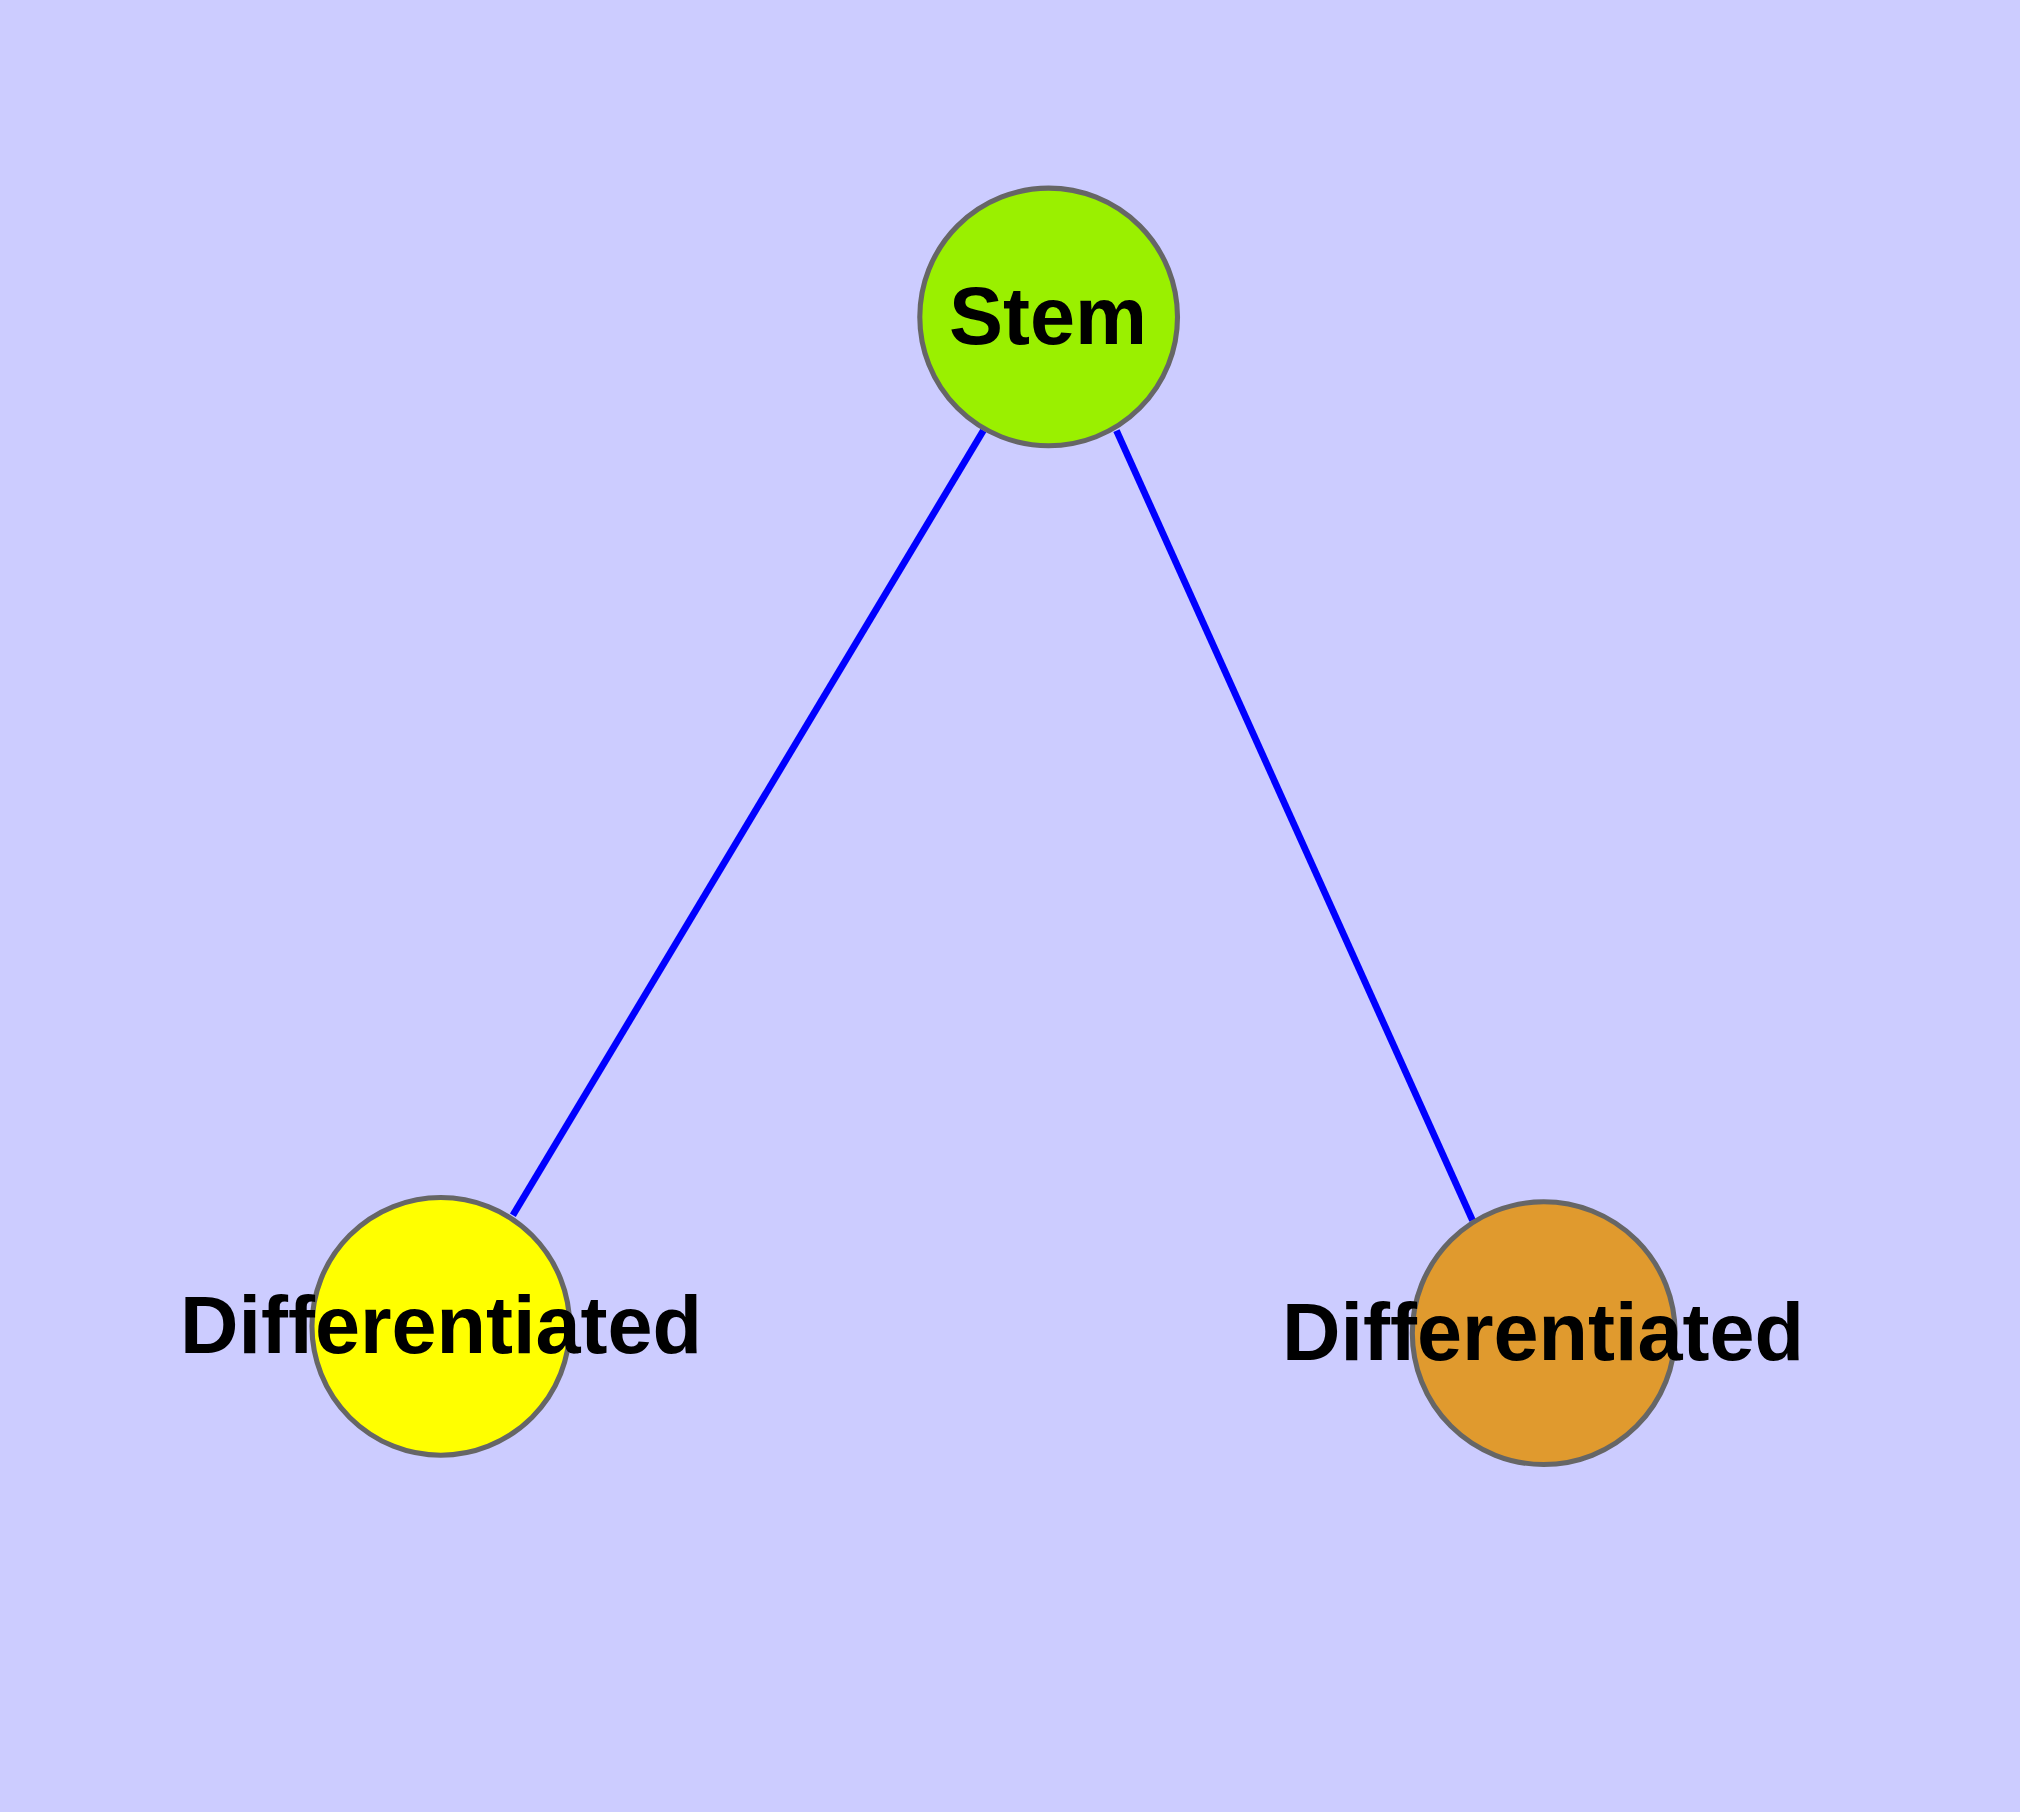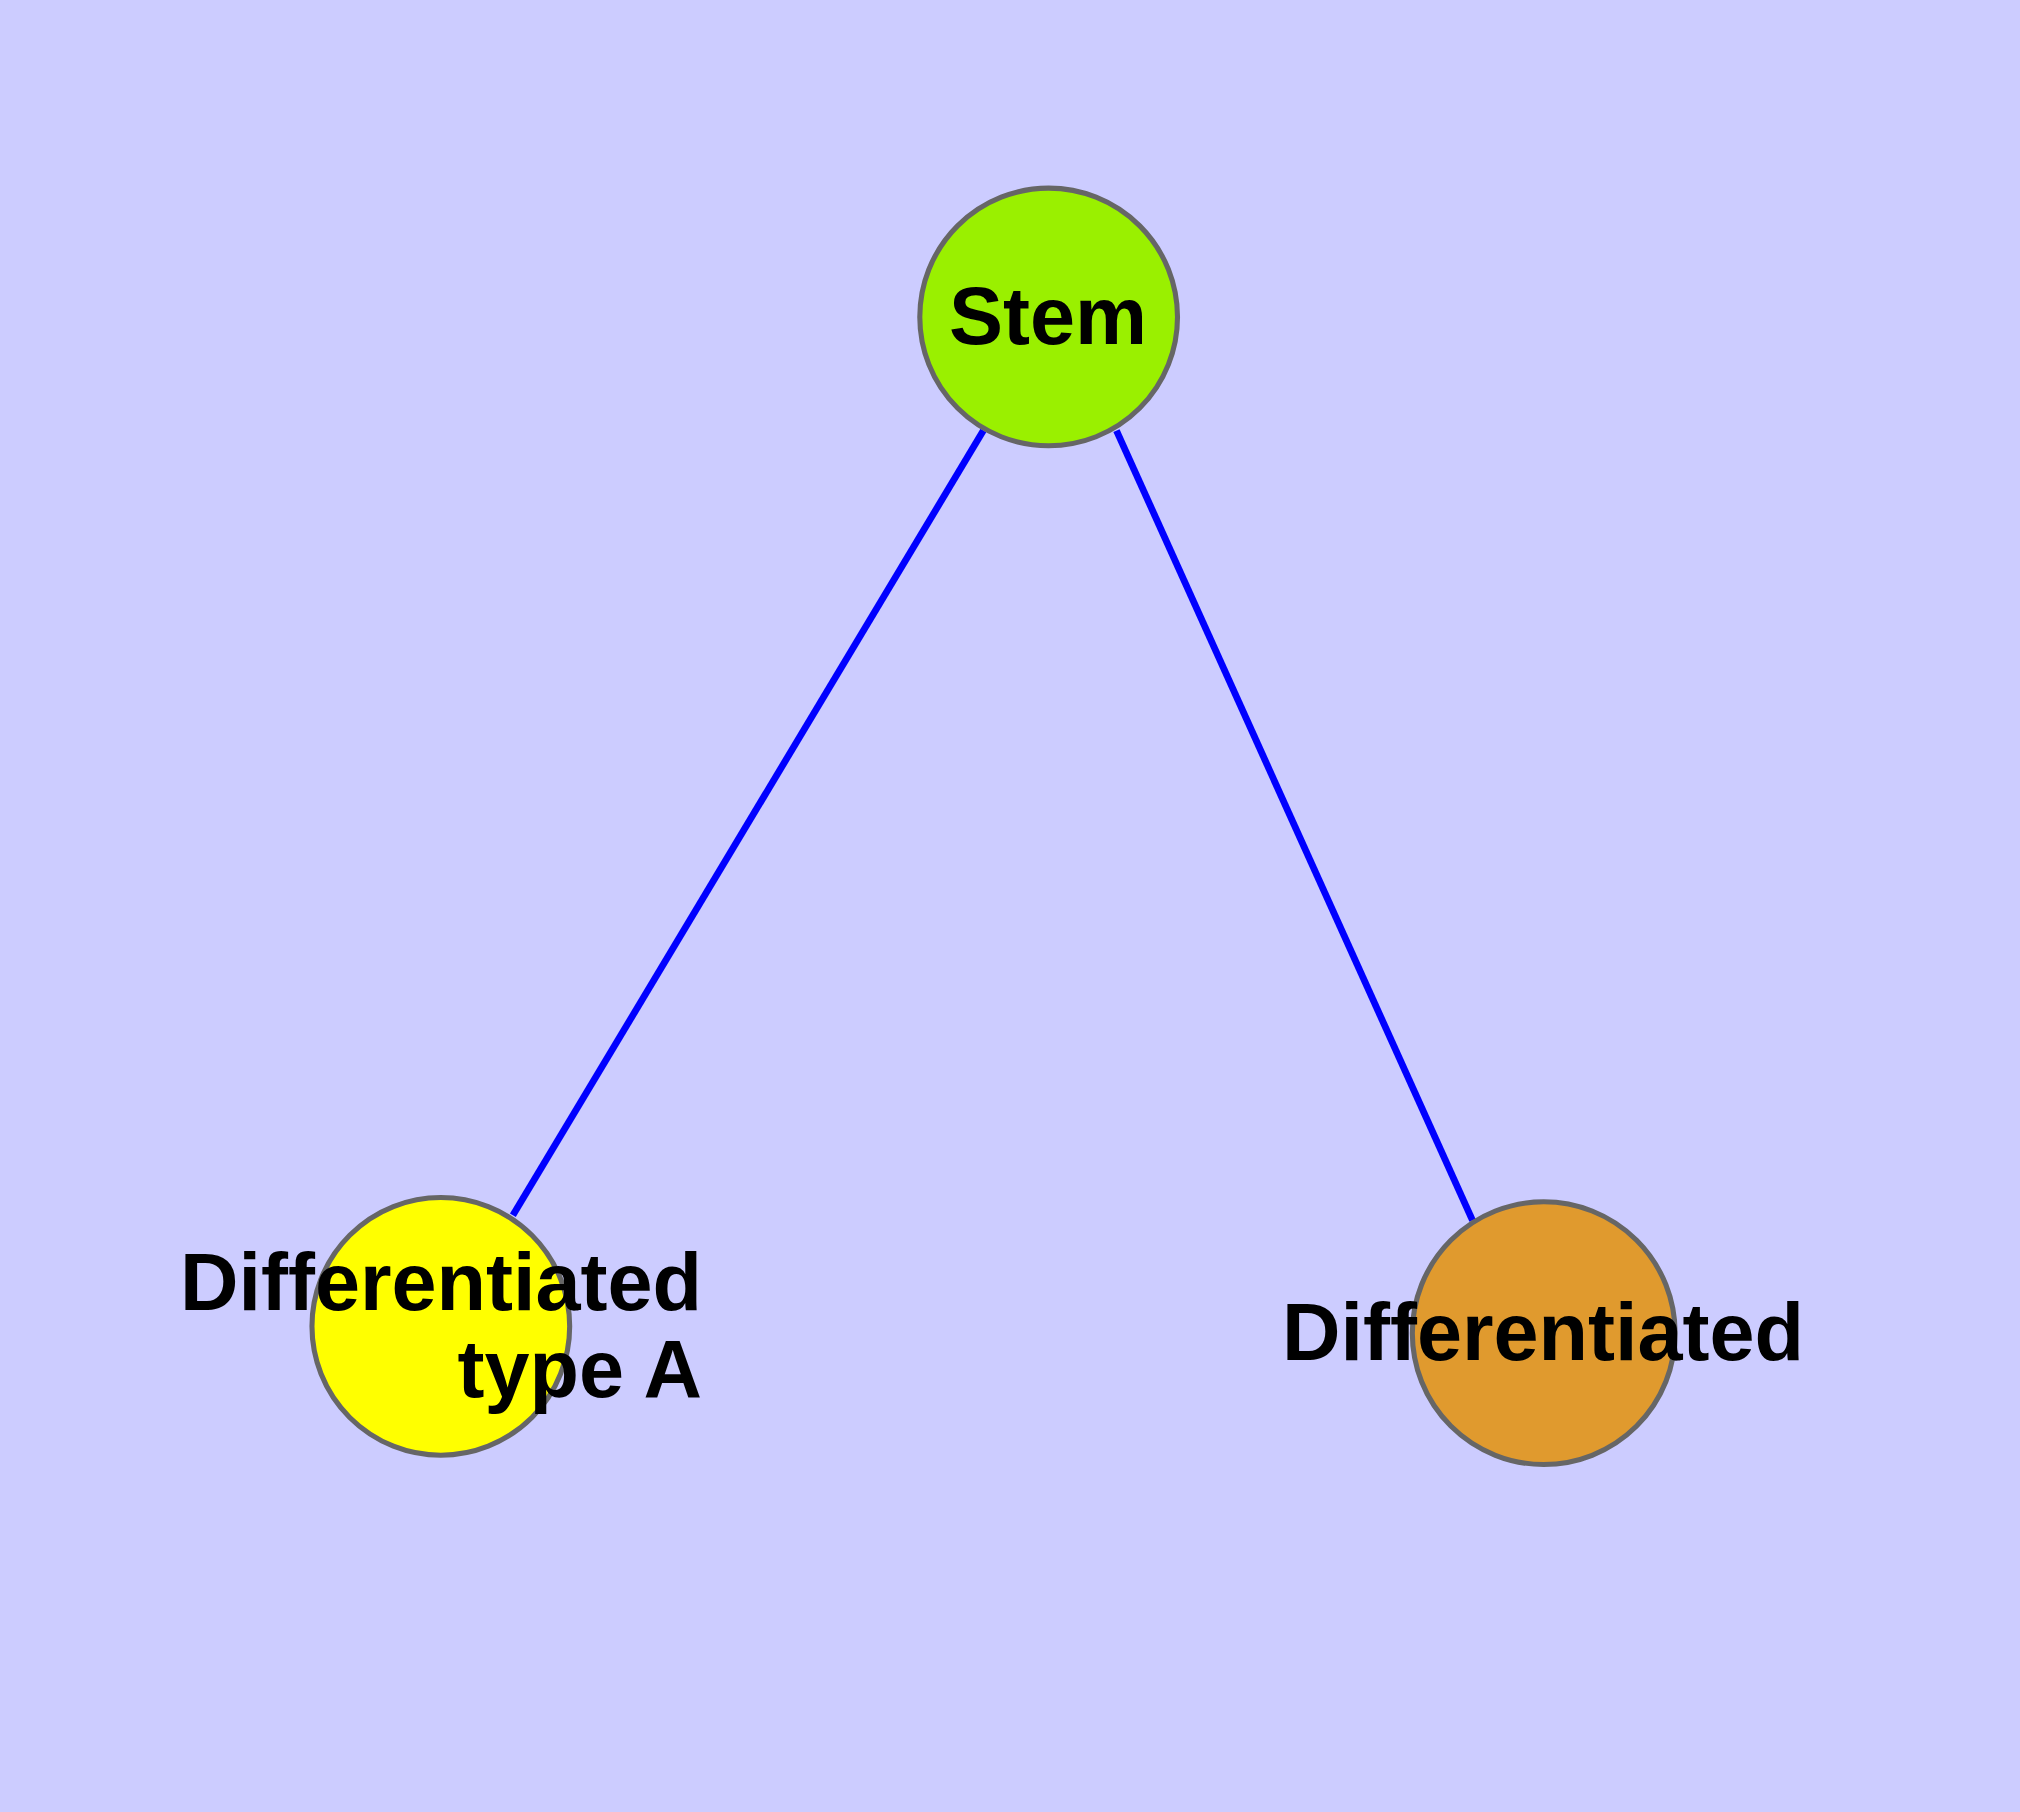--- a/index.html
+++ b/index.html
@@ -24,21 +24,21 @@
   }
   #graph-svg {
     position: absolute;
     left: 0;
     top: 0;
     width: 2021px;
     height: 1812px;
   }
   .node-label {
     position: absolute;
-    text-align: right;
+    text-align: center;
     font-weight: bold;
     color: #000000;
     white-space: pre;
     line-height: 1.05;
     pointer-events: none;
     transform: translate(-50%, -50%);
   }
   .node-label.two-line {
     line-height: 1.08;
   }
@@ -57,18 +57,18 @@
       </g>
     <g id="nodes-group">
         <circle cx="1237" cy="374" r="152" fill="#9af000" stroke="#666666" stroke-width="6"></circle>
         <circle cx="520" cy="1565" r="152" fill="#ffff00" stroke="#666666" stroke-width="6"></circle>
         <circle cx="1821" cy="1573" r="155" fill="#e09a2e" stroke="#666666" stroke-width="6"></circle>
       </g>
   </svg>
 
   <div id="labels-layer">
       <div class="node-label" style="left: 1048px; top: 317px; font-size: 81px; color: rgb(0, 0, 0);"><div>Stem</div></div>
-      <div class="node-label two-line" style="left: 441px; top: 1326px; font-size: 81px; color: rgb(0, 0, 0);"><div>Differentiated</div><div>type A</div></div>
+      <div class="node-label two-line" style="left: 441px; top: 1326px; font-size: 81px; color: rgb(0, 0, 0);"><div>Differentiated</div></div>
       <div class="node-label two-line" style="left: 1543px; top: 1333px; font-size: 81px; color: rgb(0, 0, 0);"><div>Differentiated</div></div>
     </div>
 
 </div>
 
 
 </body></html>

